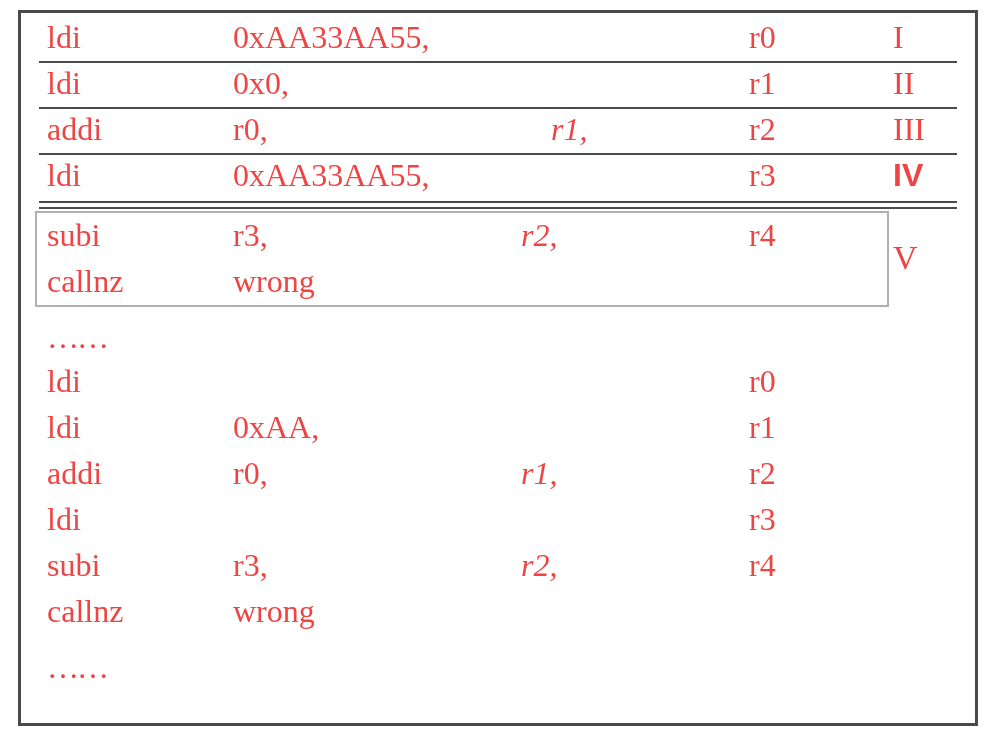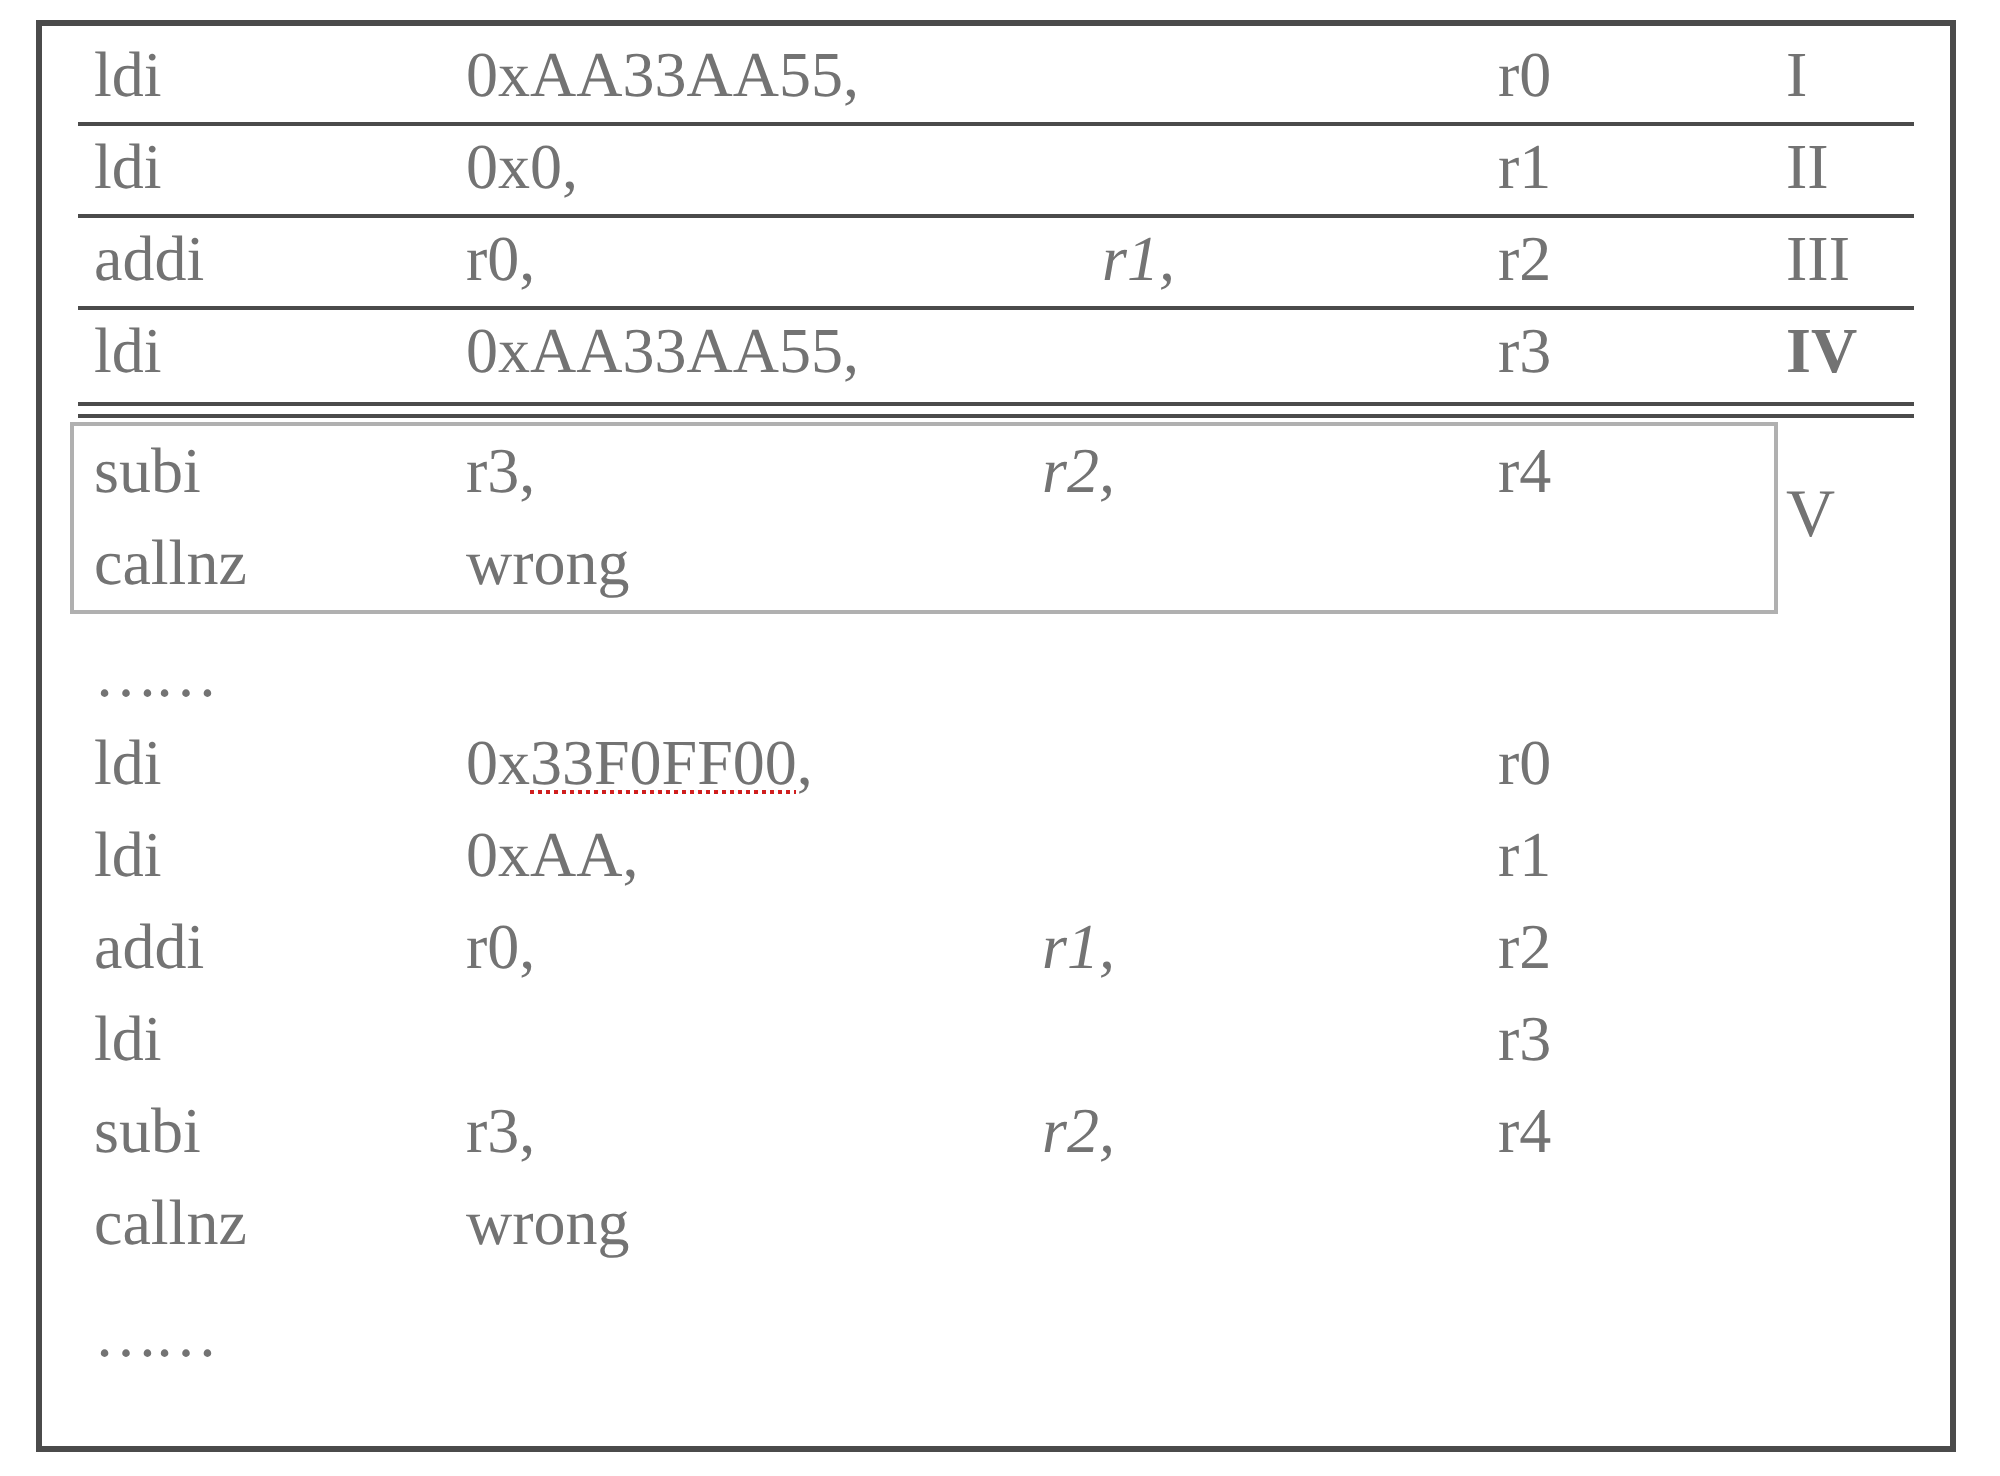--- a/index.html
+++ b/index.html
@@ -16,40 +16,40 @@
   .outer-box {
     position: absolute;
     left: 18px;
     top: 10px;
     width: 960px;
     height: 716px;
     border: 3px solid #4b4b4b;
     box-sizing: border-box;
     font-family: "Times New Roman", Times, serif;
     font-size: 32px;
-    color: #737373;
+    color: #ef4444;
     line-height: 1.0;
   }
   .row {
     position: absolute;
     left: 0;
     width: 100%;
     height: 44px;
   }
   .cell {
     position: absolute;
     top: 2px;
     white-space: pre;
   }
   .opcode { left: 26px; }
   .op1 { left: 212px; }
   .op2, .op2-wide { left: 530px; font-style: italic; }
   .op3 { left: 728px; }
   .label { left: 872px; }
-  .label.bold { font-weight: bold; font-family: Liberation Serif, serif; }
+  .label.bold { font-weight: bold; font-family: Liberation Sans, sans-serif; }
 
   .hr {
     position: absolute;
     left: 18px;
     right: 18px;
     height: 0;
     border-top: 2px solid #4b4b4b;
   }
 
   .dbl-line-top {
@@ -136,21 +136,20 @@
       <span class="cell opcode">callnz</span>
       <span class="cell op1">wrong</span>
     </div>
 
     <div class="row" style="top: 306px;">
       <span class="cell opcode" style="letter-spacing:-2px;">……</span>
     </div>
 
     <div class="row" style="top: 350px;">
       <span class="cell opcode">ldi</span>
-      <span class="cell op1">0x<span class="squiggle">33F0FF00</span>,</span>
       <span class="cell op3">r0</span>
     </div>
 
     <div class="row" style="top: 396px;">
       <span class="cell opcode">ldi</span>
       <span class="cell op1">0xAA,</span>
       <span class="cell op3">r1</span>
     </div>
 
     <div class="row" style="top: 442px;">

